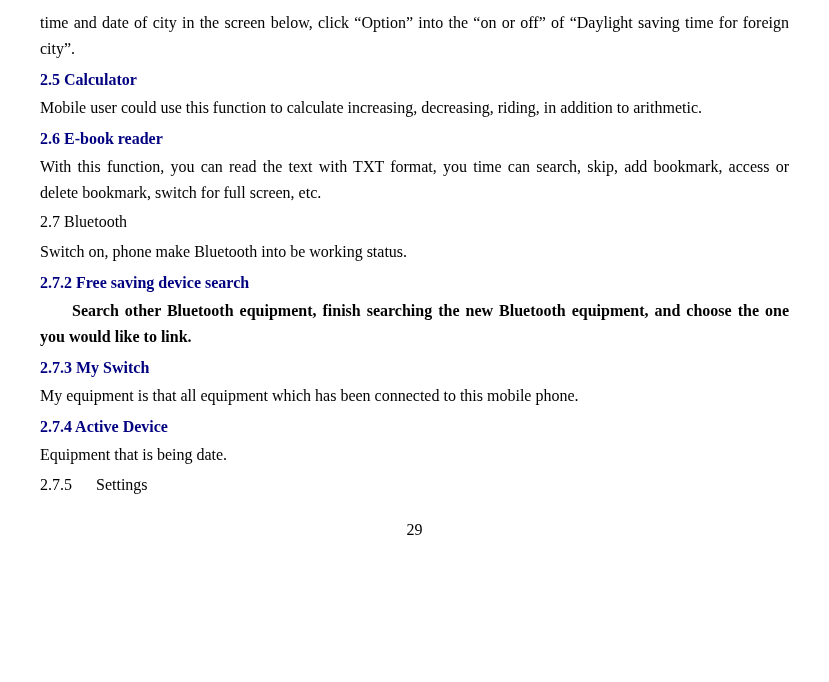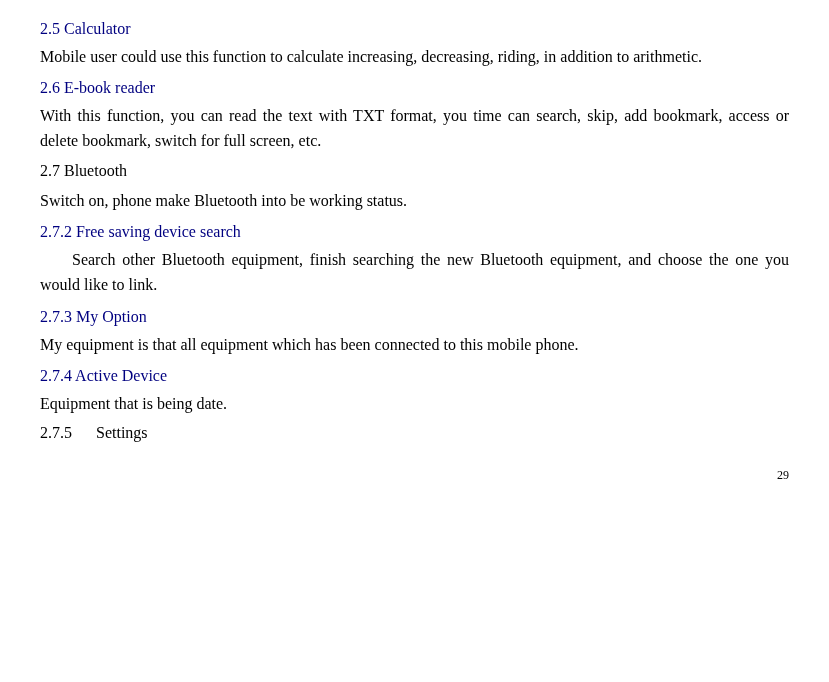--- a/index.html
+++ b/index.html
@@ -24,59 +24,61 @@
     }
 
     .paragraph {
       text-align: justify;
       margin-bottom: 4px;
       text-justify: inter-word;
     }
 
     .section-heading {
       color: #000080;
-      font-weight: normal;
+      font-weight: bold;
       margin-bottom: 2px;
       margin-top: 6px;
     }
 
     .page-number {
-      text-align: right;
+      text-align: center;
       margin-top: 20px;
-      font-size: 12px;
+      font-size: 16px;
     }
 
     .indent {
       text-indent: 2em;
+      font-weight: bold;
     }
   </style>
 </head>
 <body>
 
 <div class="page-content">
 
+  <p class="paragraph">time and date of city in the screen below, click “Option” into the “on or off” of “Daylight saving time for foreign city”.</p>
 
   <p class="paragraph section-heading">2.5 Calculator</p>
 
   <p class="paragraph">Mobile user could use this function to calculate increasing, decreasing, riding, in addition to arithmetic.</p>
 
   <p class="paragraph section-heading">2.6 E-book reader</p>
 
   <p class="paragraph">With this function, you can read the text with TXT format, you time can search, skip, add bookmark, access or delete bookmark, switch for full screen, etc.</p>
 
   <p class="paragraph">2.7 Bluetooth</p>
 
 
   <p class="paragraph">Switch on, phone make Bluetooth into be working status.</p>
 
   <p class="paragraph section-heading">2.7.2 Free saving device search</p>
 
   <p class="paragraph indent">Search other Bluetooth equipment, finish searching the new Bluetooth equipment, and choose the one you would like to link.</p>
 
-  <p class="paragraph section-heading">2.7.3 My Option</p>
+  <p class="paragraph section-heading">2.7.3 My Switch</p>
 
   <p class="paragraph">My equipment is that all equipment which has been connected to this mobile phone.</p>
 
   <p class="paragraph section-heading">2.7.4 Active Device</p>
 
   <p class="paragraph">Equipment that is being date.</p>
 
   <p class="paragraph">2.7.5&nbsp;&nbsp;&nbsp;&nbsp;&nbsp; Settings</p>
 
   <div class="page-number">29</div>

